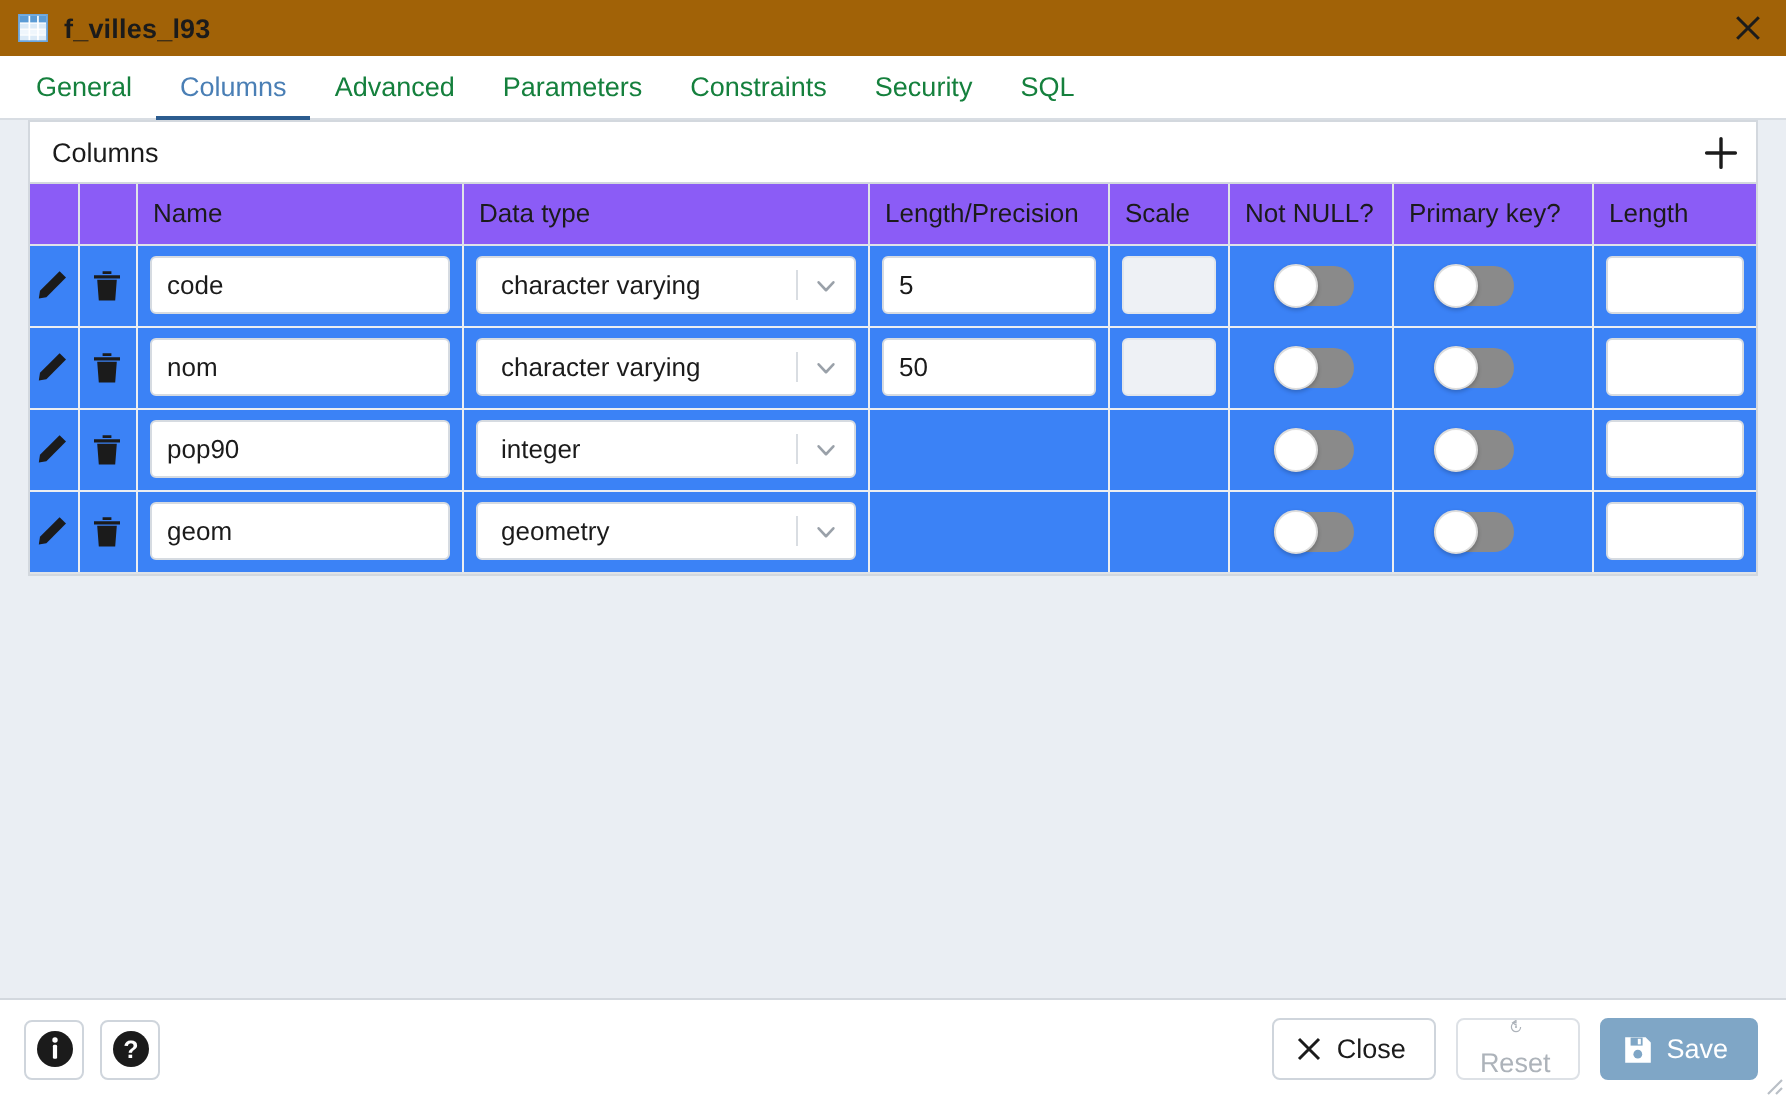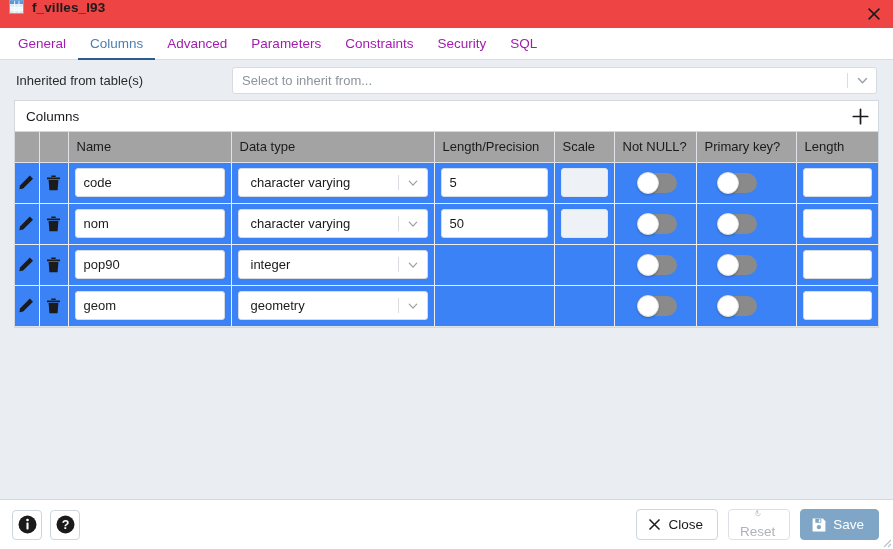--- a/index.html
+++ b/index.html
@@ -22,22 +22,23 @@
     height: 549px;
     display: flex;
     flex-direction: column;
     background: #eaeef3;
     position: relative;
   }
 
   
   .titlebar {
     height: 28px;
-    background: #ef4444;
-    display: flex;
+    background: #a16207;
+    display: flex;
+    align-items: center;
     padding: 0 0 0 9px;
     box-sizing: border-box;
     position: relative;
     flex: 0 0 auto;
   }
   .title-icon {
     width: 15px;
     height: 14px;
     margin-right: 8px;
     flex: 0 0 auto;
@@ -71,21 +72,21 @@
     border-bottom: 1px solid #d8dde3;
     padding-left: 6px;
     box-sizing: border-box;
     flex: 0 0 auto;
   }
   .tab {
     padding: 0 12px;
     display: flex;
     align-items: center;
     font-size: 13.5px;
-    color: #a21caf;
+    color: #15803d;
     cursor: pointer;
     position: relative;
     box-sizing: border-box;
   }
   .tab.active {
     color: #4a7fb5;
   }
   .tab.active::after {
     content: "";
     position: absolute;
@@ -181,21 +182,21 @@
   }
   table.grid th {
     font-weight: normal;
     font-size: 13px;
     color: #1b1b1b;
     text-align: left;
     height: 30px;
     padding: 0 0 0 8px;
     border-right: 1px solid #dfe3e8;
     border-bottom: 1px solid #dfe3e8;
-    background: #a3a3a3;
+    background: #8b5cf6;
     box-sizing: border-box;
     white-space: nowrap;
     overflow: hidden;
   }
   table.grid td {
     height: 41px;
     border-right: 1px solid #eceef1;
     border-bottom: 1px solid #eceef1;
     background: #3b82f6;
     box-sizing: border-box;
@@ -399,32 +400,20 @@
         <span>Constraints</span>
       </div>
     <div class="tab">
         <span>Security</span>
       </div>
     <div class="tab">
         <span>SQL</span>
       </div>
   </div>
 
-  <div class="inherit-row">
-    <div class="inherit-label">Inherited from table(s)</div>
-    <div class="inherit-select">
-      <div class="inherit-placeholder">Select to inherit from...</div>
-      <div class="sep-bar"></div>
-      <div class="chev">
-        <svg width="13" height="13" viewBox="0 0 13 13">
-            <path d="M2.5 4.5 L6.5 8.8 L10.5 4.5" stroke="#9aa1a9" stroke-width="1.4" fill="none" stroke-linecap="round" stroke-linejoin="round"></path>
-          </svg>
-      </div>
-    </div>
-  </div>
 
   <div class="columns-panel">
     <div class="columns-header">
       <span class="columns-title">Columns</span>
       <div class="add-btn">
         <svg width="17" height="17" viewBox="0 0 17 17">
           <path d="M8.5 1.3 V15.7 M1.3 8.5 H15.7" stroke="#1b1b1b" stroke-width="1.7" stroke-linecap="round"></path>
         </svg>
       </div>
     </div>

